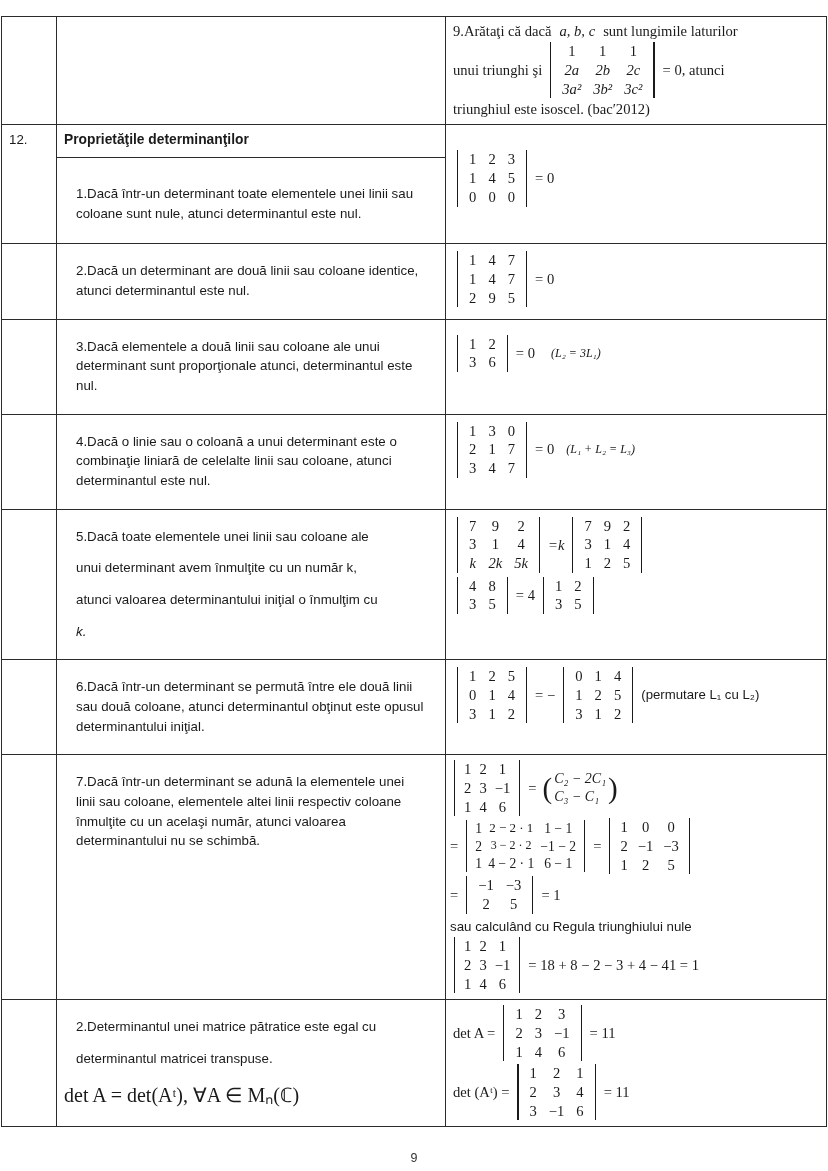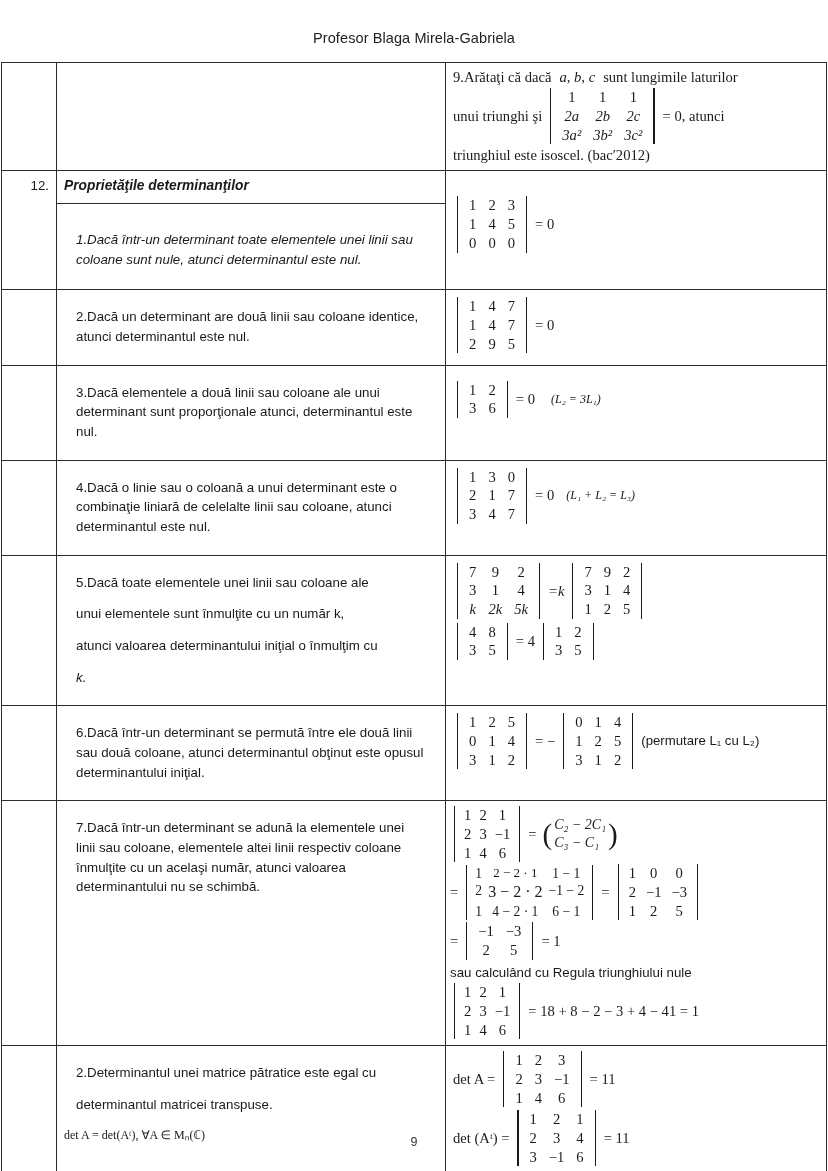--- a/index.html
+++ b/index.html
@@ -36,41 +36,40 @@
   }
   table.main td {
     border: 1.2px solid #2b2b2b;
     vertical-align: top;
     padding: 5px 7px 6px 7px;
     font-size: 13.3px;
     line-height: 1.48;
   }
   td.col-num {
     width: 40px;
-    text-align: right;
+    text-align: left;
     font-size: 13.3px;
     padding-top: 7px;
   }
   td.col-text {
     width: 374px;
   }
   td.col-math {
     width: 366px;
     padding-left: 8px;
   }
   .sec-title {
     font-weight: bold;
     font-size: 13.8px;
     padding-bottom: 1px;
   }
   
   table.inner {
     border-collapse: collapse;
     width: 100%;
-    font-style: italic;
   }
   table.inner td {
     border: none;
     border-bottom: 1.2px solid #2b2b2b;
     padding: 4px 0 4px 0;
   }
   table.inner tr:last-child td { border-bottom: none; }
 
   
   .math {
@@ -147,41 +146,40 @@
   .paren-stack .stack span { line-height: 1.3; white-space: nowrap; }
   .it { font-style: italic; }
   .txtline {
     font-family: "Liberation Sans", sans-serif;
     font-size: 13.3px;
     line-height: 1.48;
     margin: 3px 0 1px 0;
   }
   .mathline {
     font-family: "Liberation Serif", serif;
-    font-size: 12px;
+    font-size: 20px;
     margin-top: 11px;
   }
   .prop-text { margin: 12px; }
   .page-number {
     position: absolute;
     bottom: 22px;
     left: 0;
     right: 0;
     text-align: center;
     font-size: 12.5px;
     color: #333;
   }
   .firstcell-pad { height: 92px; }
 </style>
 </head>
 <body>
 
 <div class="page">
 
-  <div class="page-header">Profesor Blaga Mirela-Gabriela</div>
 
   <table class="main">
     <tbody>
 
       <tr>
         <td class="col-num"></td>
         <td class="col-text">
           <div class="firstcell-pad"></div>
         </td>
         <td class="col-math">
@@ -330,21 +328,21 @@
               <span class="note it" style="padding-left:8px">(L₁ + L₂ = L₃)</span>
             </div>
           </div>
         </td>
       </tr>
 
       <tr>
         <td class="col-num"></td>
         <td class="col-text">
           <div class="prop-text">5.Dacă toate elementele unei linii sau coloane ale</div>
-          <div class="prop-text">unui elementele sunt înmulţite cu un număr k,</div>
+          <div class="prop-text">unui determinant avem înmulţite cu un număr k,</div>
           <div class="prop-text">atunci valoarea determinantului iniţial o înmulţim cu</div>
           <div class="prop-text it">k.</div>
         </td>
         <td class="col-math">
           <div class="math">
             <div class="mrow">
               <span class="det">
                 <span class="grid g3">
                   <span class="cell">7</span>
                   <span class="cell">9</span>
@@ -470,21 +468,21 @@
             </div>
 
             <div class="mrow tight" style="margin-top:2px">
               <span class="op" style="padding-left:0">=</span>
               <span class="det">
                 <span class="grid g3">
                   <span class="cell" style="padding:0 3px;font-size:13.6px">1</span>
                   <span class="cell" style="padding:0 3px;font-size:13px">2 − 2 · 1</span>
                   <span class="cell" style="padding:0 3px;font-size:13.6px">1 − 1</span>
                   <span class="cell" style="padding:0 3px;font-size:13.6px">2</span>
-                  <span class="cell" style="padding:0 3px;font-size:16px">3 − 2 · 2</span>
+                  <span class="cell" style="padding:0 3px;font-size:12px">3 − 2 · 2</span>
                   <span class="cell" style="padding:0 3px;font-size:13.6px">−1 − 2</span>
                   <span class="cell" style="padding:0 3px;font-size:13.6px">1</span>
                   <span class="cell" style="padding:0 3px;font-size:13.6px">4 − 2 · 1</span>
                   <span class="cell" style="padding:0 3px;font-size:13.6px">6 − 1</span>
                 </span>
               </span>
               <span class="op">=</span>
               <span class="det">
                 <span class="grid g3">
                   <span class="cell" style="padding:0 5px">1</span>

